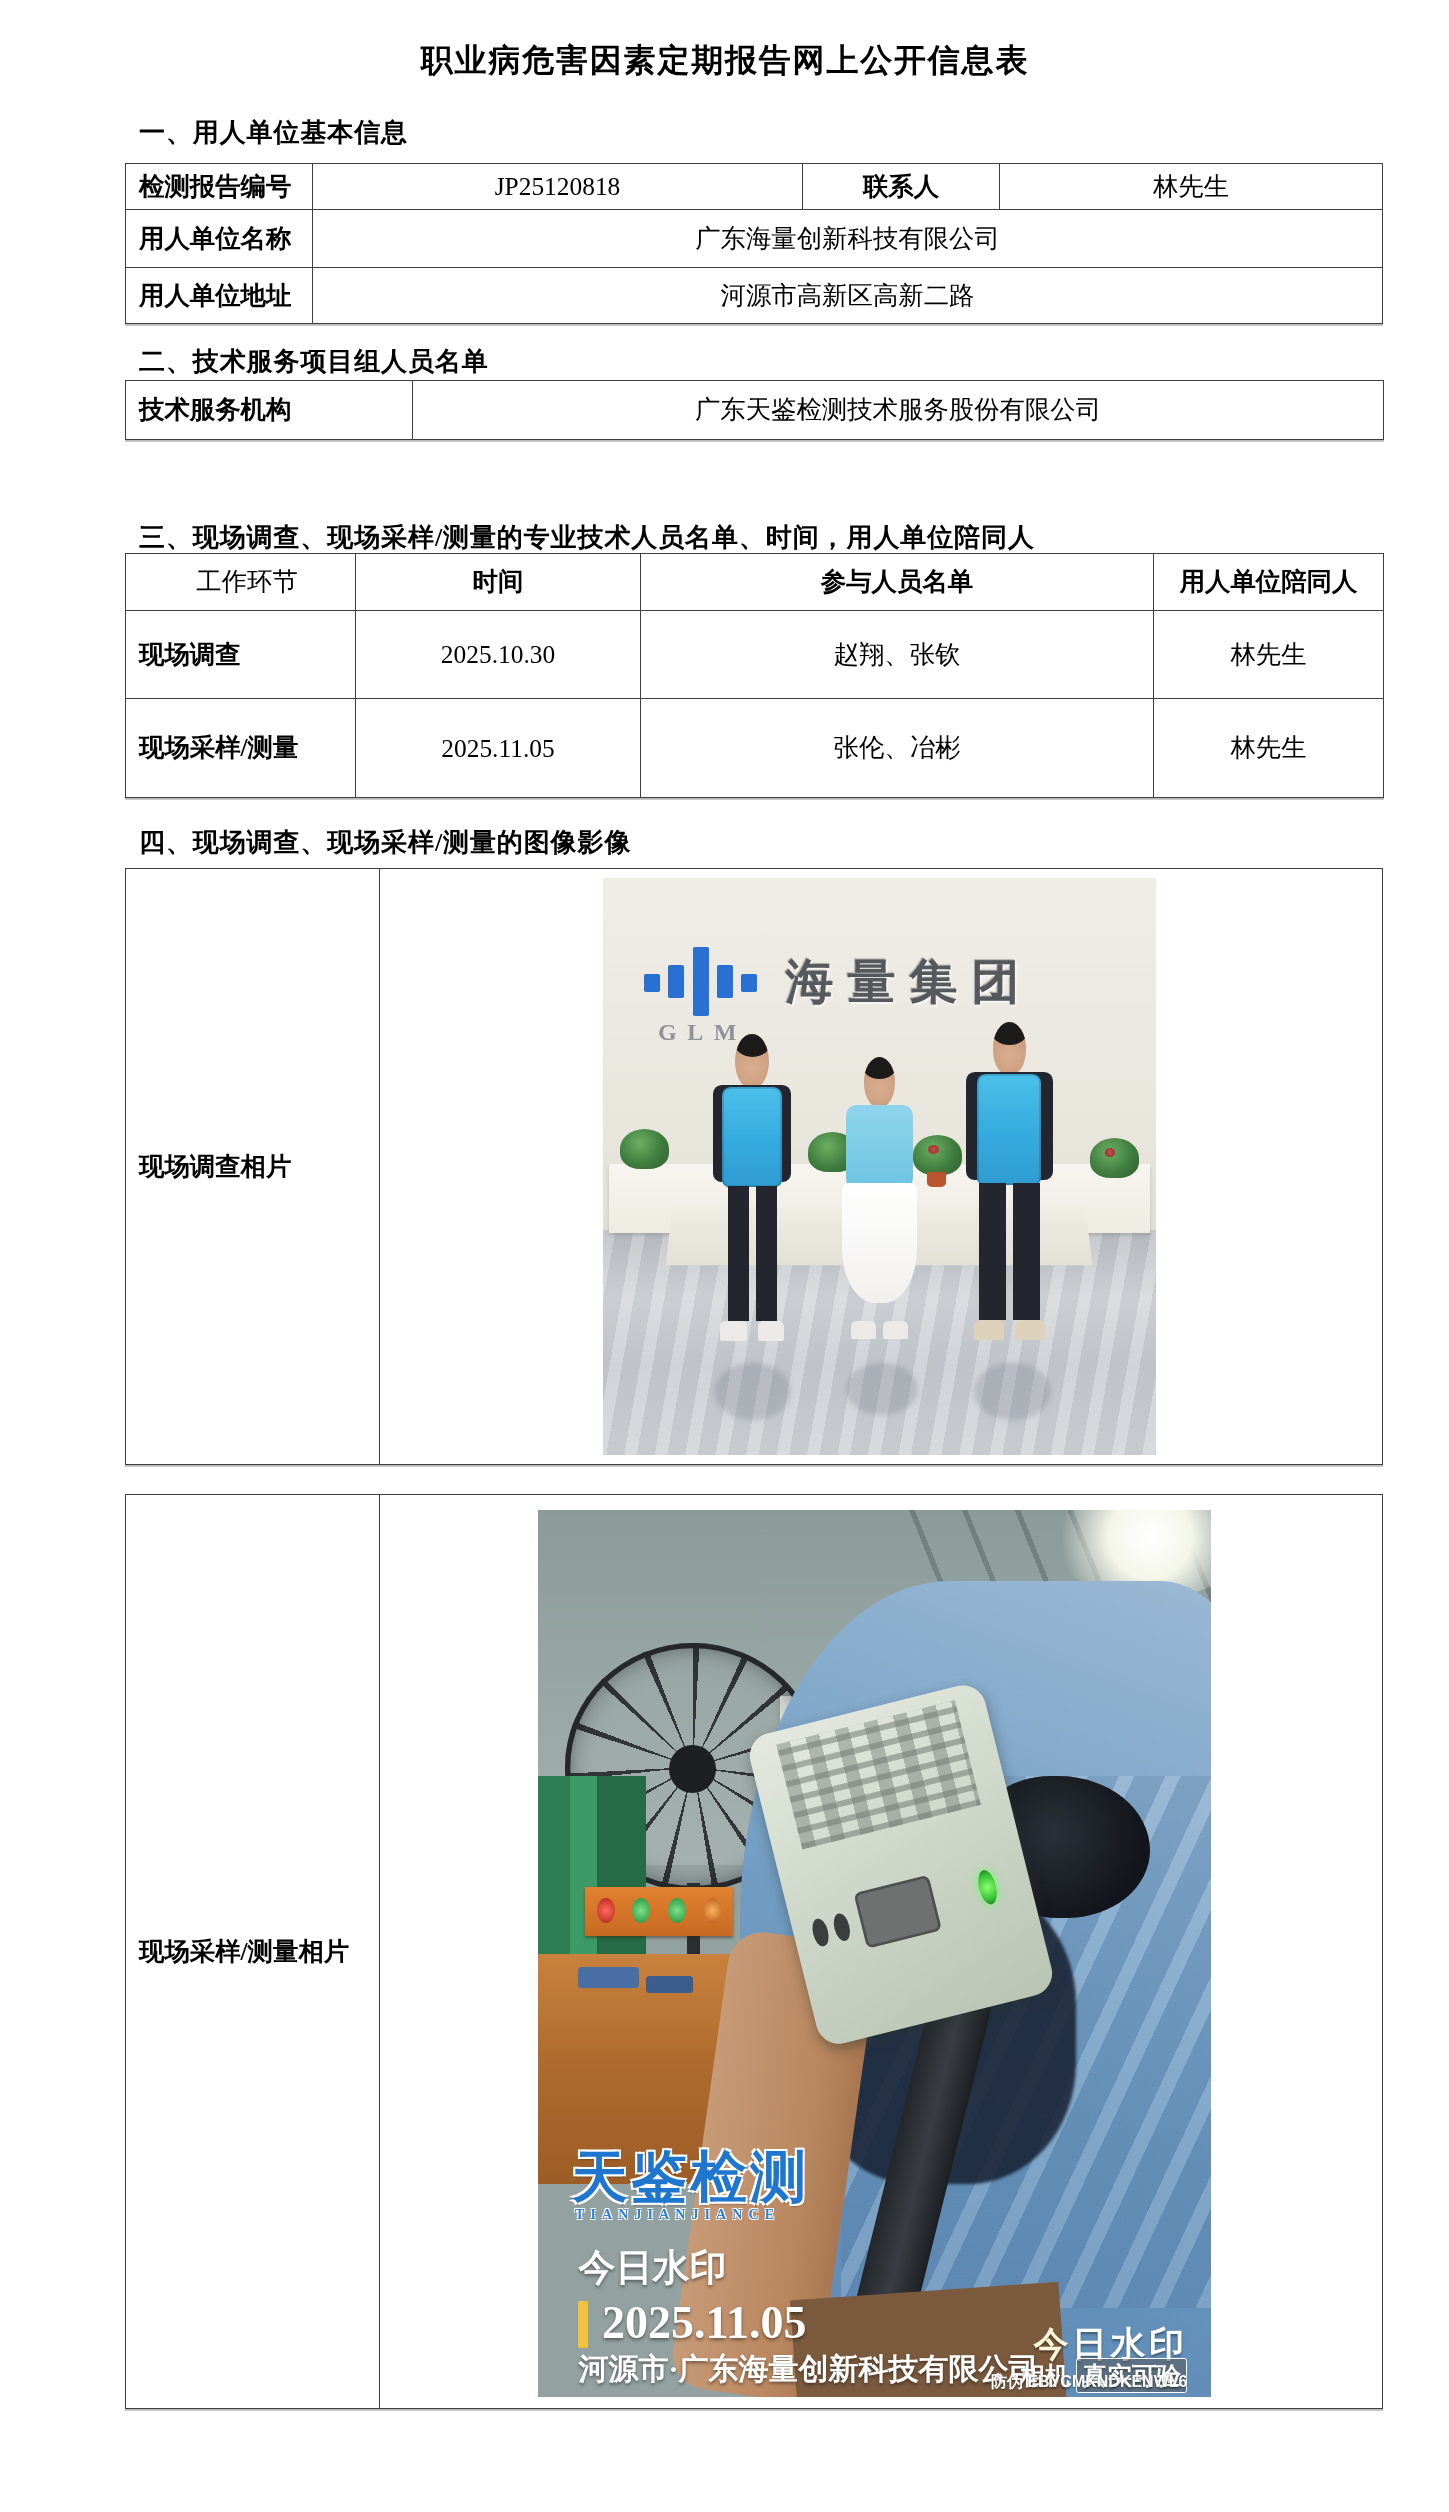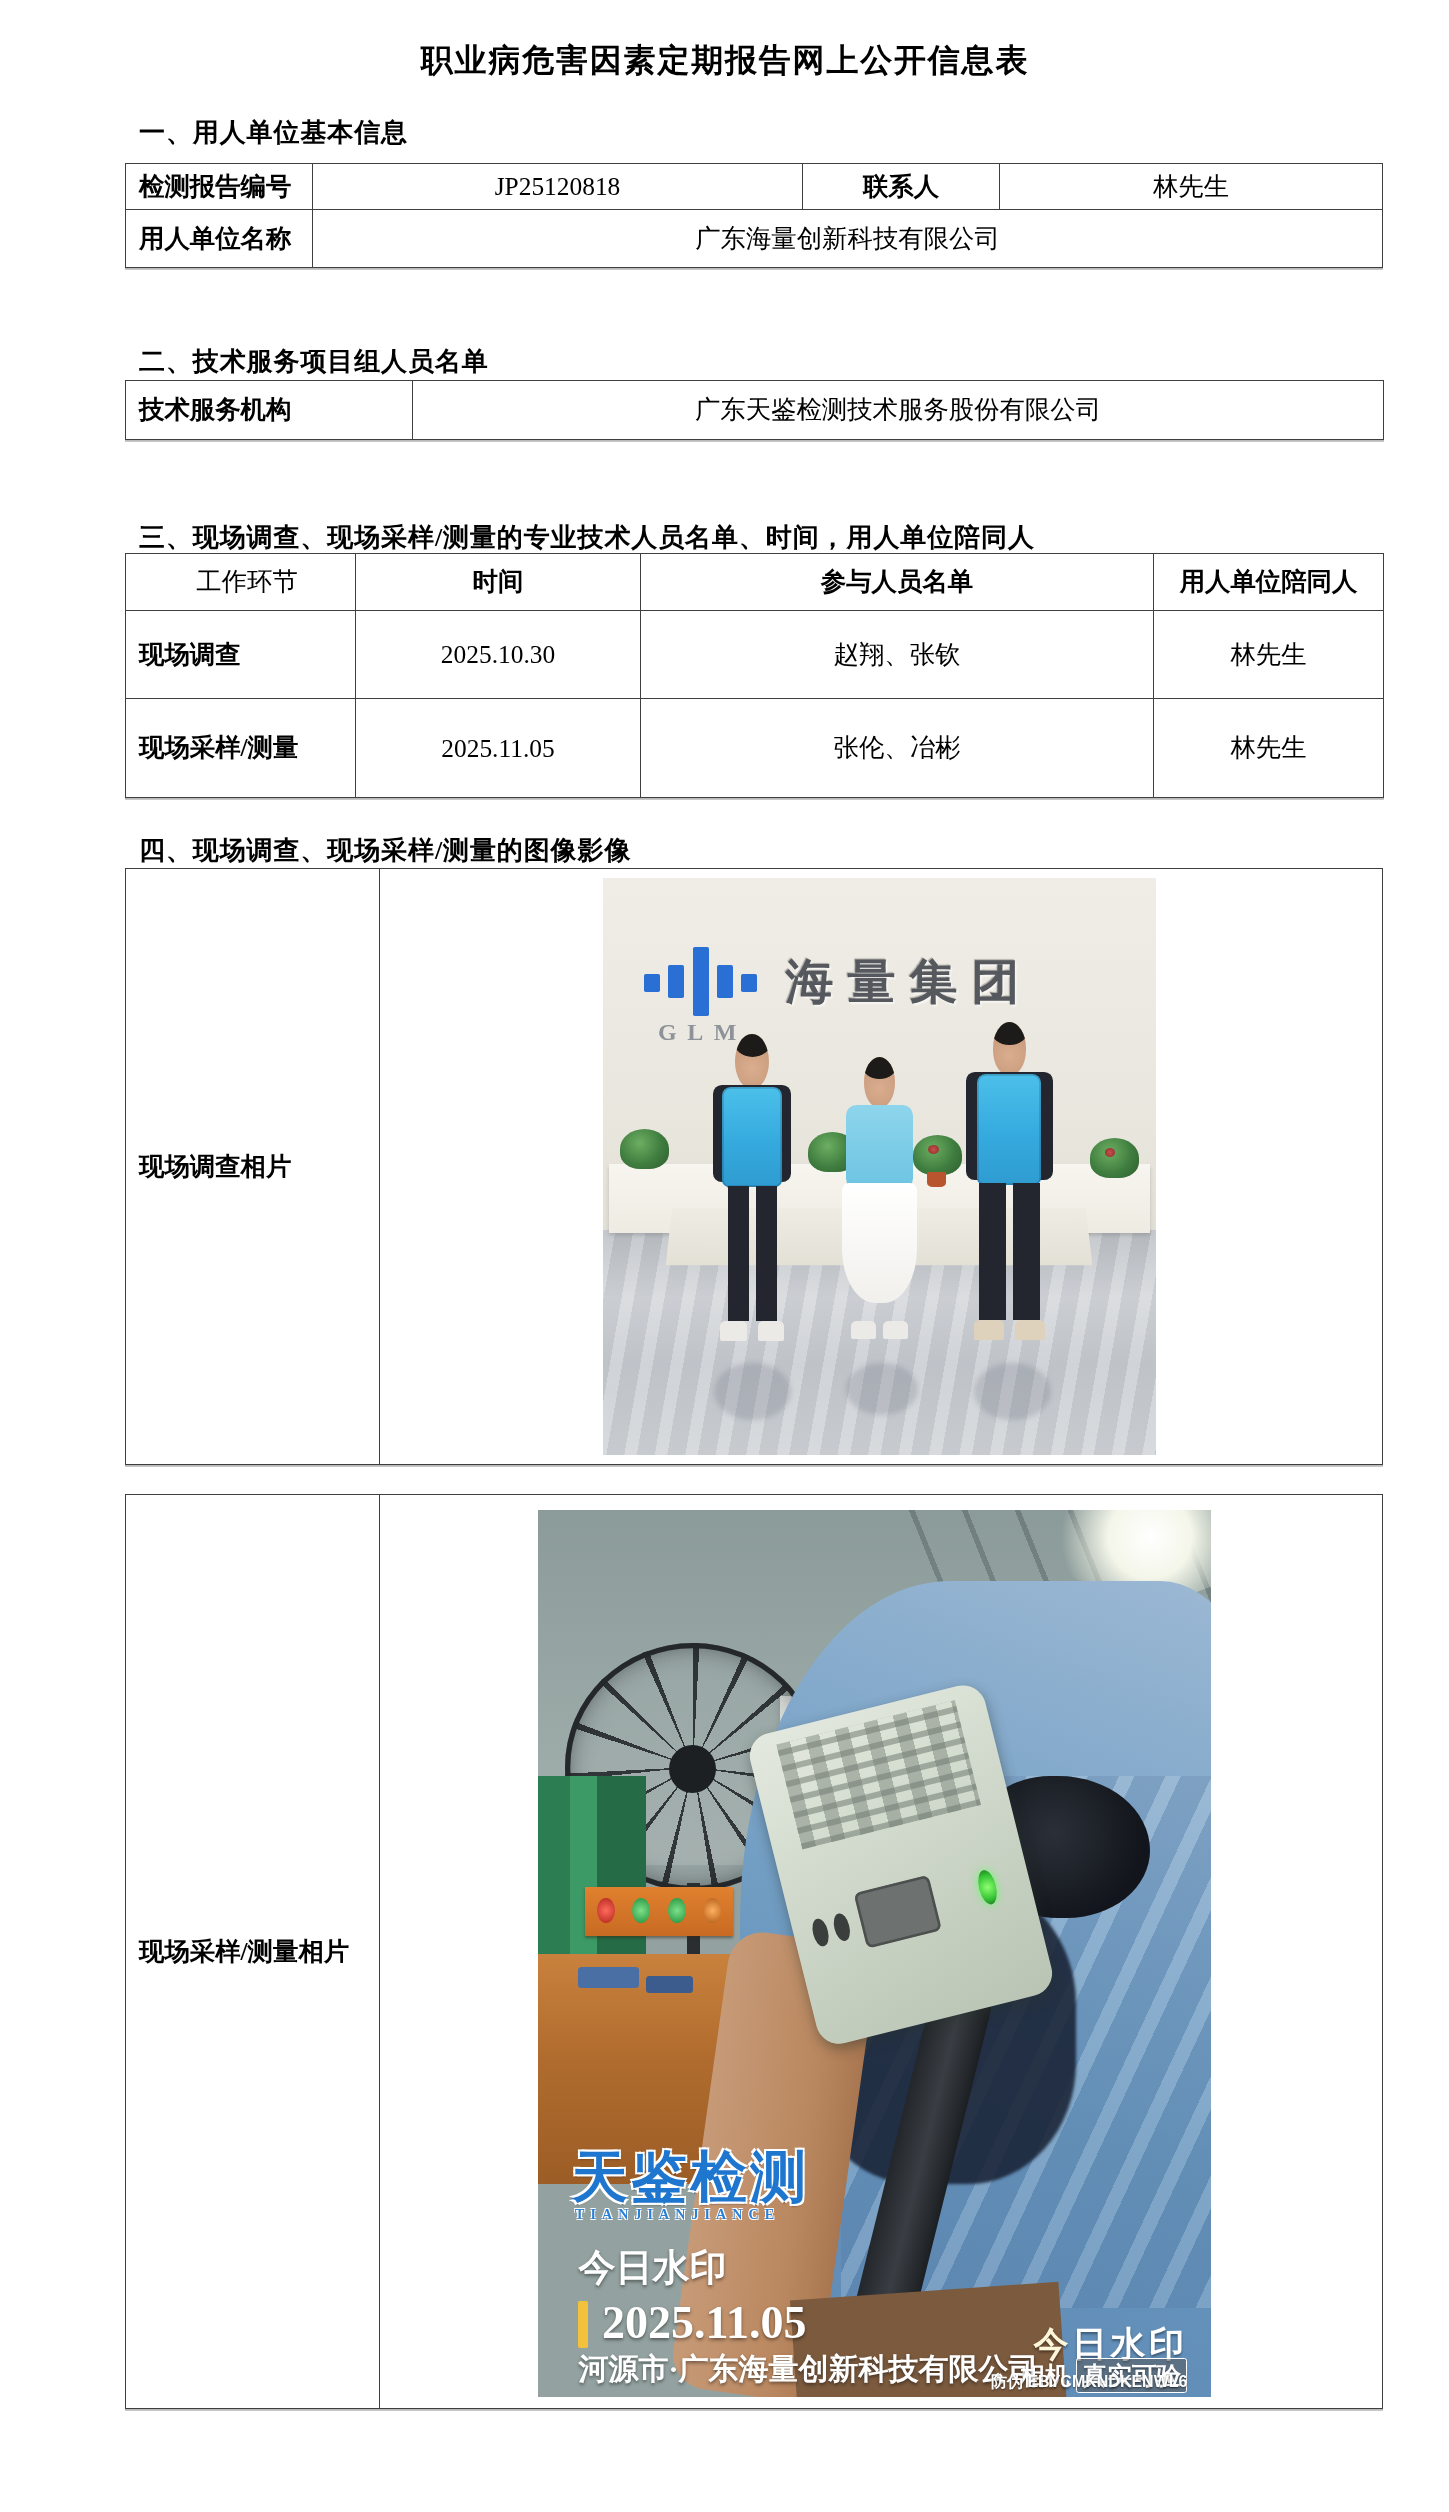--- a/index.html
+++ b/index.html
@@ -130,20 +130,24 @@
         <tr style="height:46px;">
       <td class="lbl">检测报告编号</td>
       <td>JP25120818</td>
       <td class="hdr">联系人</td>
       <td>林先生</td>
     </tr>
     <tr style="height:58px;">
       <td class="lbl">用人单位名称</td>
       <td colspan="3">广东海量创新科技有限公司</td>
     </tr>
+    <tr style="height:56px;">
+      <td class="lbl">用人单位地址</td>
+      <td colspan="3">河源市高新区高新二路</td>
+    </tr>
   </tbody>
     </table>
 
   <div class="abs sec-head" style="top:344px;">二、技术服务项目组人员名单</div>
   <table class="grid" style="left:125px;top:380px;width:1258px;">
     <colgroup>
         <col style="width:287px">
         <col style="width:971px">
       </colgroup>
     <tbody>
@@ -177,21 +181,21 @@
     </tr>
     <tr style="height:99px;">
       <td class="lbl">现场采样/测量</td>
       <td>2025.11.05</td>
       <td>张伦、冶彬</td>
       <td>林先生</td>
     </tr>
   </tbody>
     </table>
 
-  <div class="abs sec-head" style="top:825px;margin-top:8px;">四、现场调查、现场采样/测量的图像影像</div>
+  <div class="abs sec-head" style="top:825px;">四、现场调查、现场采样/测量的图像影像</div>
 
   <table class="grid" style="left:125px;top:868px;width:1258px;">
     <colgroup>
         <col style="width:254px">
         <col style="width:1003px">
       </colgroup>
     <tbody>
         <tr style="height:596px;">
       <td class="lbl">现场调查相片</td>
       <td></td>

